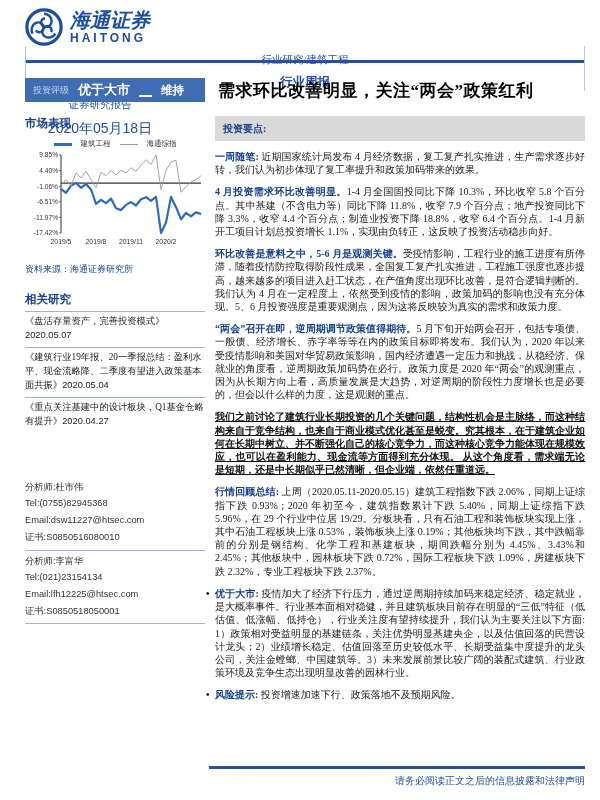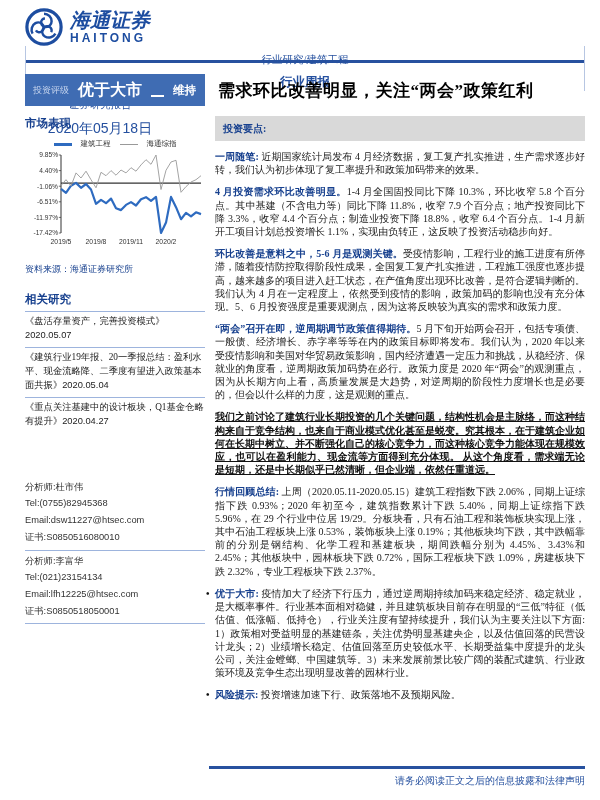--- a/index.html
+++ b/index.html
@@ -16,24 +16,24 @@
   .hdr-mid{flex:1;border-left:1px solid #b7c6e2;border-right:1px solid #b7c6e2;
            text-align:center;color:#25509f;padding-top:7px;font-family:"Liberation Serif",serif;}
   .hdr-mid .l1{font-size:10.5px;}
   .hdr-mid .l2{font-size:12.5px;font-weight:bold;margin-top:7px;}
   .hdr-right{width:150px;text-align:center;color:#25509f;padding-top:7px;font-family:"Liberation Serif",serif;}
   .hdr-right .l1{font-size:10.5px;}
   .hdr-right .l2{font-size:14px;margin-top:8px;font-family:"Liberation Sans",sans-serif;}
 
   
   .row2{display:flex;margin-top:13px;align-items:center;height:28px;}
-  .rating{width:180px;flex:none;background:#3f6cb3;color:#fff;height:32px;display:flex;
+  .rating{width:180px;flex:none;background:#3f6cb3;color:#fff;height:24px;display:flex;
           align-items:center;padding:0 8px;box-sizing:border-box;gap:9px;}
   .rating .lbl{font-size:9px;color:#c9d7ef;font-family:"Liberation Serif",serif;}
-  .rating .val{font-size:16px;font-weight:bold;font-family:Liberation Serif, serif;}
+  .rating .val{font-size:13px;font-weight:bold;font-family:Liberation Serif, serif;}
   .rating .us{width:13px;height:11px;border-bottom:2px solid #fff;}
   .rating .st{font-size:11.5px;font-weight:bold;font-family:"Liberation Serif",serif;}
   .title{flex:1;padding-left:13px;font-size:17px;font-weight:bold;color:#000;
          font-family:"Liberation Serif",serif;letter-spacing:.5px;white-space:nowrap;}
 
   
   .cols{display:flex;margin-top:12px;}
   .sidebar{width:180px;flex:none;}
   .main{flex:1;margin-left:10px;position:relative;}
 

